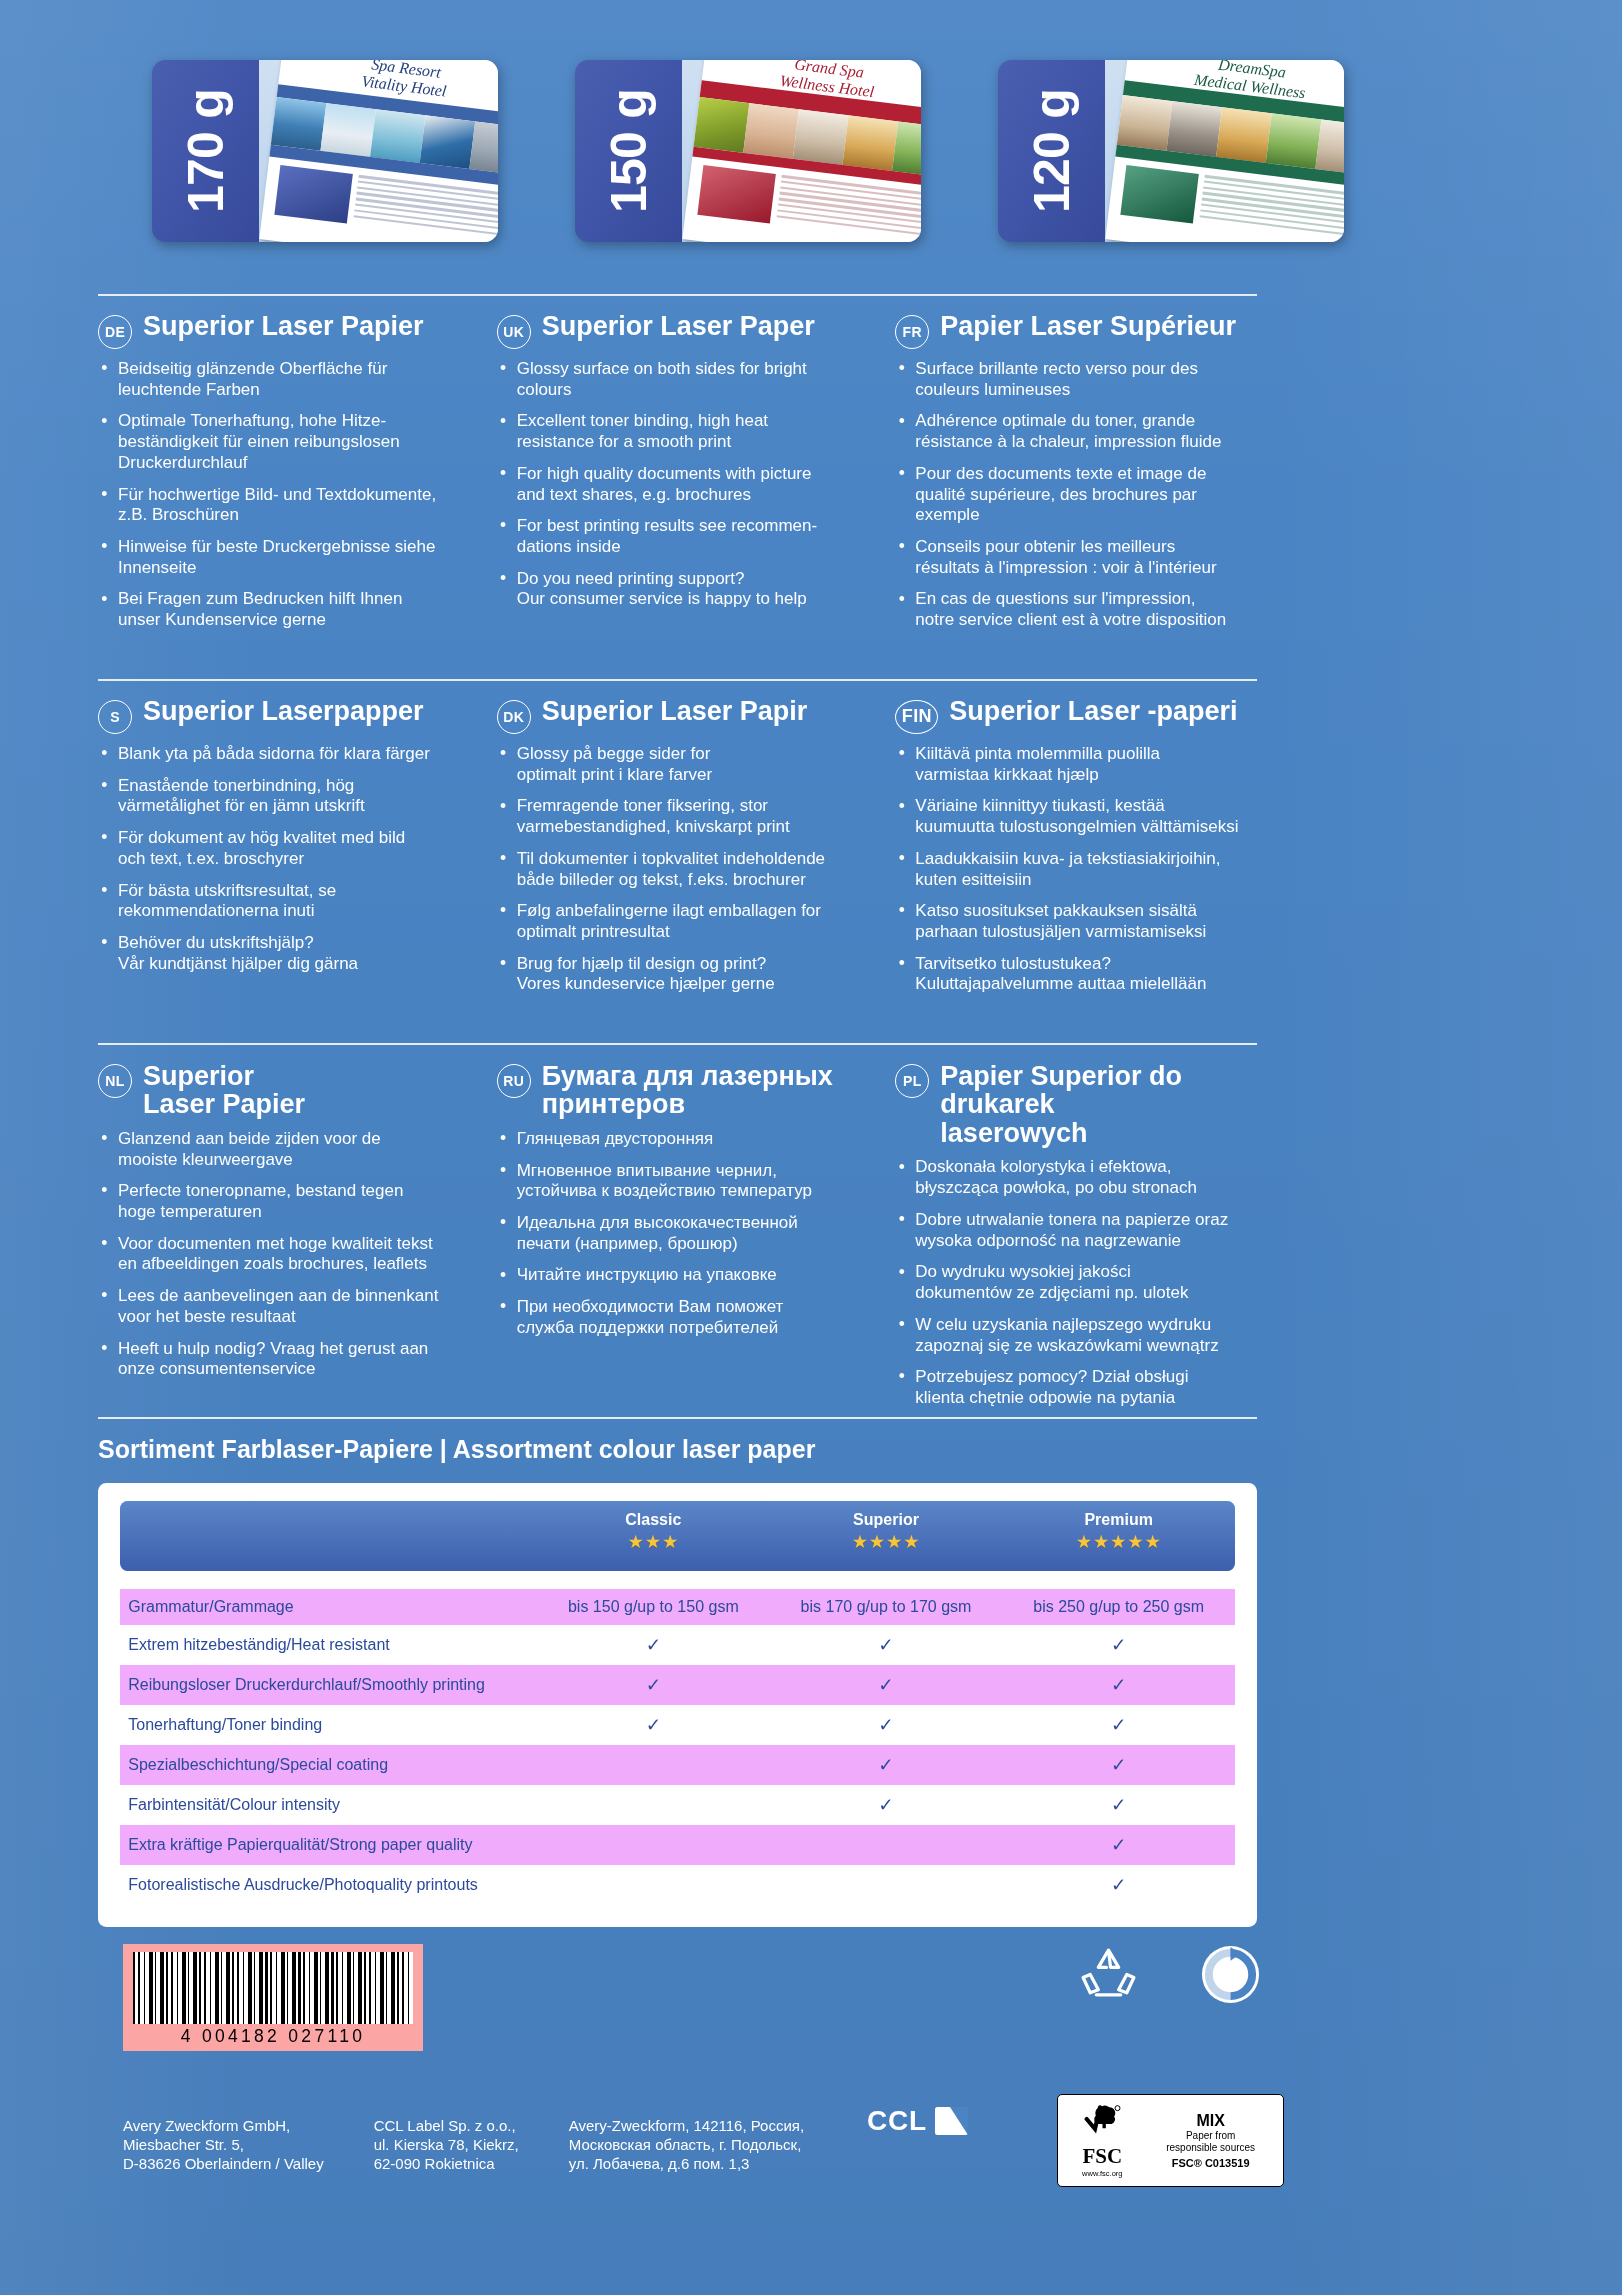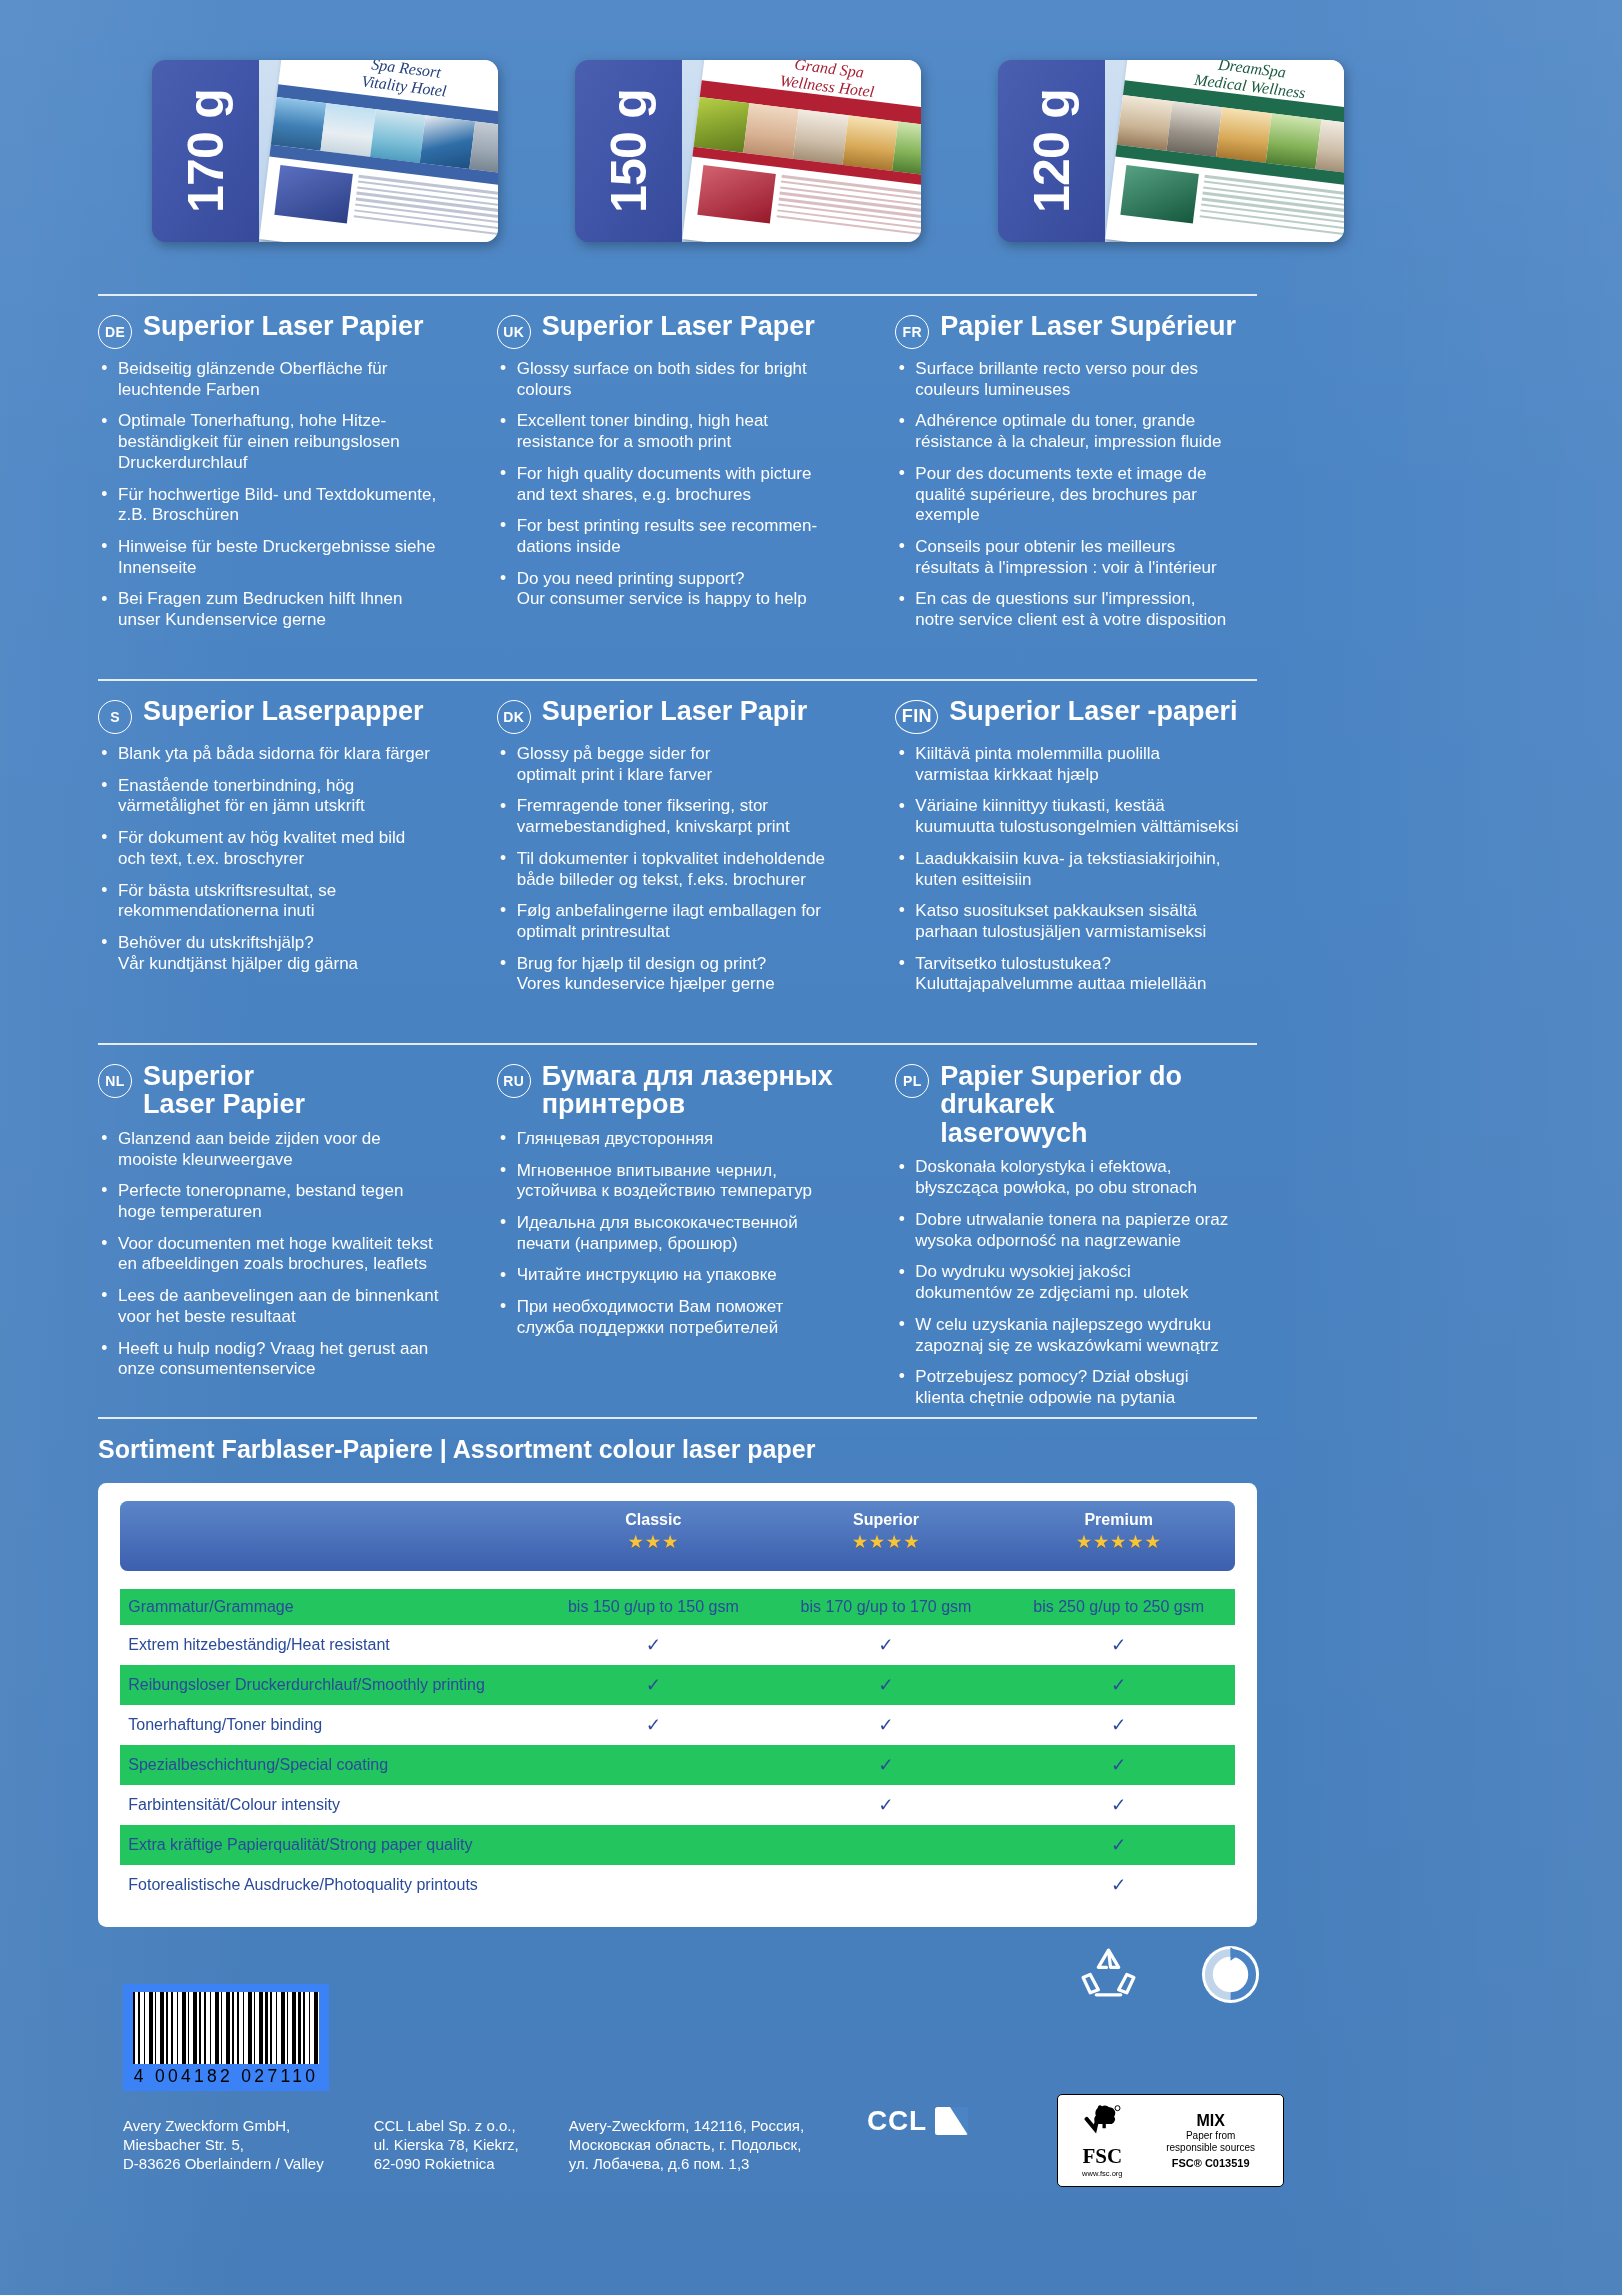--- a/index.html
+++ b/index.html
@@ -196,45 +196,44 @@
     margin-bottom: 18.3px;
   }
   .assort-head .h-feature { flex: 0 0 417px; }
   .assort-head .h-tier {
     flex: 1; text-align: center;
   }
   .h-tier-name { font-size: 16px; font-weight: bold; margin-bottom: 1.7px; }
   .h-stars { font-size: 18.3px; letter-spacing: 0.8px; color: #f5c53d;
              text-shadow: 0 0.8px 0 rgba(120,70,0,0.45); }
   .assort-row { display: flex; align-items: center; }
-  .assort-row.alt { background: #22c55e; }
+  .assort-row.alt { background: #f0abfc; }
   .assort-row .r-feature {
     flex: 0 0 417px;
     font-size: 16px; color: #2a4a9a;
     padding: 7.5px 10px 7.5px 8.3px;
   }
   .assort-row .r-cell {
     flex: 1; text-align: center;
     font-size: 16px; color: #2a4a9a;
     padding: 9px 0;
   }
   .assort-row .r-cell.check { font-size: 18.3px; }
 
   
   .footer { position: absolute; left: 0; top: 1909px; width: 1623px; }
   .made-in {
     position: absolute; left: 275px; top: 0;
     font-size: 18.3px;
   }
   .barcode-box {
     position: absolute; left: 123px; top: 35px;
-    width: 206px; height: 107px;
-    background: #3b82f6;
+    width: 300px; height: 107px;
+    background: #fca5a5;
     padding: 8.3px 10px 3.3px;
-    margin-top: 40px;
   }
   .barcode-bars {
     height: 72px; width: 100%;
     background-image: repeating-linear-gradient(90deg,
       #000 0 2.5px, #fff 2.5px 5px, #000 5px 6.7px, #fff 6.7px 11px,
       #000 11px 12.5px, #fff 12.5px 16px, #000 16px 20px, #fff 20px 22px,
       #000 22px 23px, #fff 23px 27.5px, #000 27.5px 31px, #fff 31px 33px);
   }
   .barcode-num {
     color: #000; font-size: 17.5px; letter-spacing: 3.3px;

